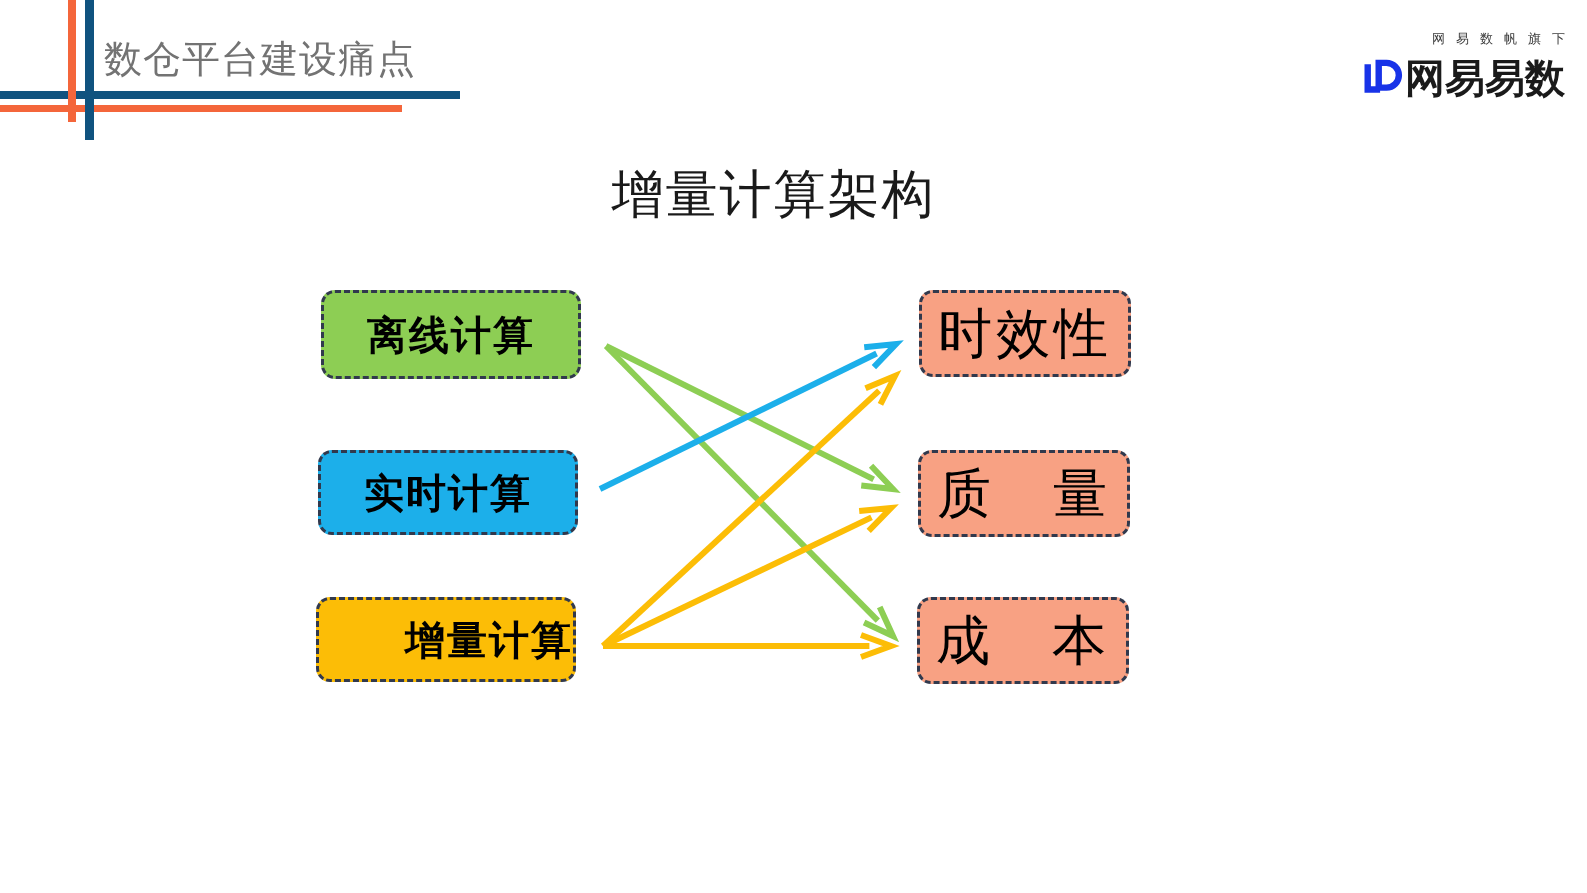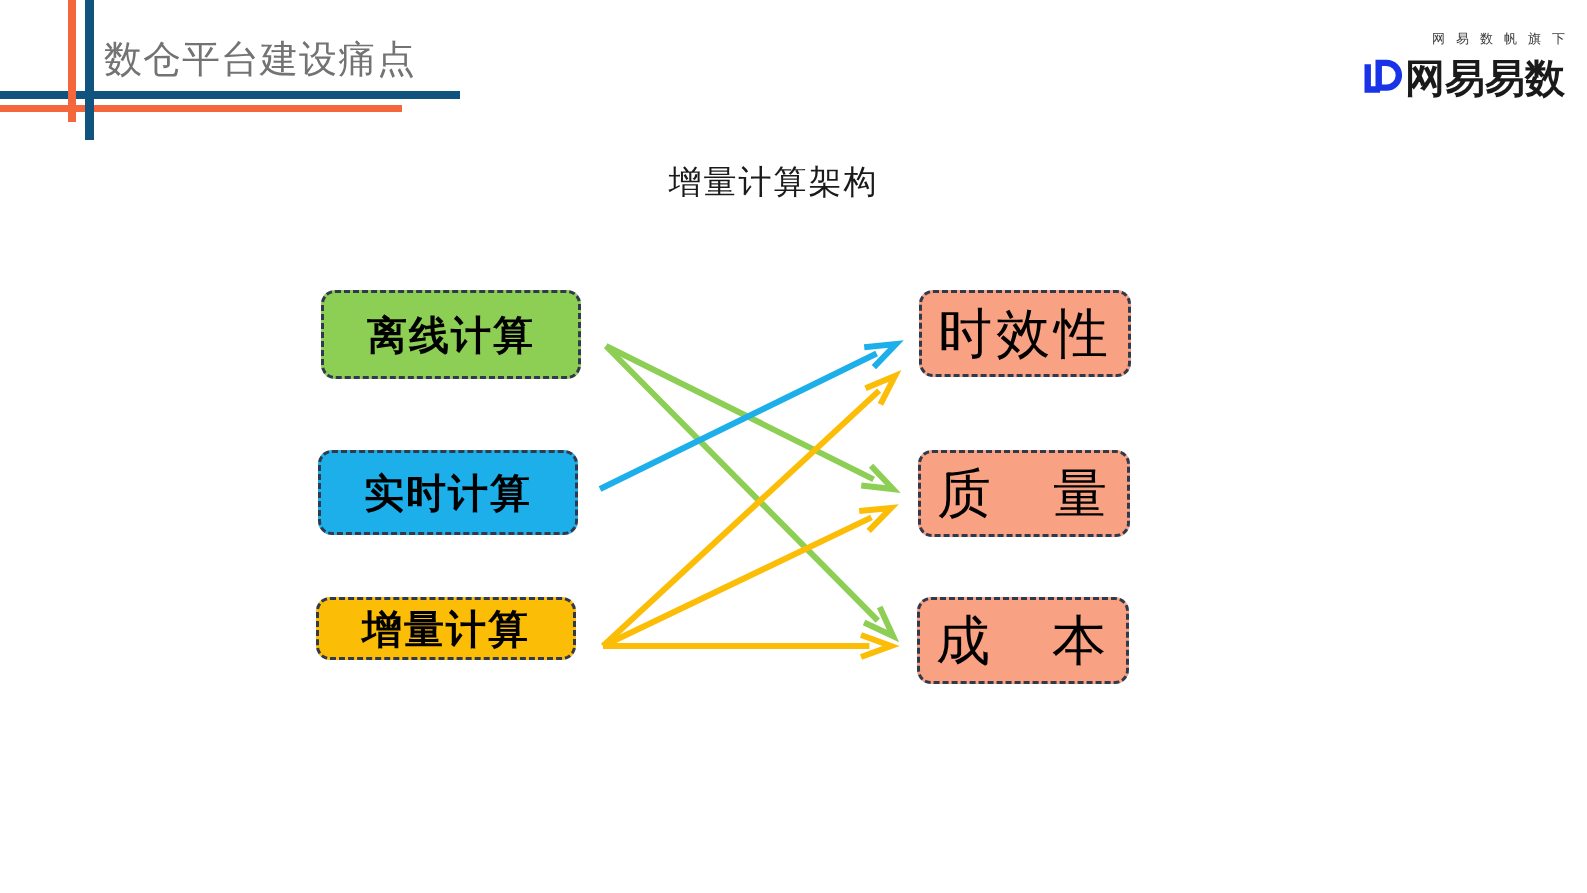--- a/index.html
+++ b/index.html
@@ -100,21 +100,21 @@
   }
 
   
   .diagram-title {
     position: absolute;
     left: 0;
     top: 160px;
     width: 1587px;
     text-align: center;
     font-family: "Liberation Serif", serif;
-    font-size: 33px;
+    font-size: 52px;
     color: #1A1A1A;
     letter-spacing: 2px;
   }
   
   .diagram-title > span { position: relative; left: -20px; }
 
   
   #diagram {
     position: absolute;
     left: 0;
@@ -208,21 +208,21 @@
       </g>
     </svg>
 
   <div id="diagram">
       <div class="node node-left" style="left: 321px; top: 290px; width: 260px; height: 89px; background: rgb(141, 206, 84);">
         <span>离线计算</span>
       </div>
       <div class="node node-left" style="left: 318px; top: 450px; width: 260px; height: 85px; background: rgb(28, 175, 234);">
         <span>实时计算</span>
       </div>
-      <div class="node node-left" style="left: 316px; top: 597px; width: 260px; height: 63px; background: rgb(252, 189, 6);">
+      <div class="node node-left" style="left: 316px; top: 597px; width: 260px; height: 85px; background: rgb(252, 189, 6); justify-content: flex-end;">
         <span>增量计算</span>
       </div>
       <div class="node node-right" style="left: 919px; top: 290px; width: 212px; height: 87px; background: rgb(248, 161, 131);">
         <span>时效性</span>
       </div>
       <div class="node node-right" style="left: 918px; top: 450px; width: 212px; height: 87px; background: rgb(248, 161, 131);">
         <span>质　量</span>
       </div>
       <div class="node node-right" style="left: 917px; top: 597px; width: 212px; height: 87px; background: rgb(248, 161, 131); text-align: center;">
         <span>成　本</span>

